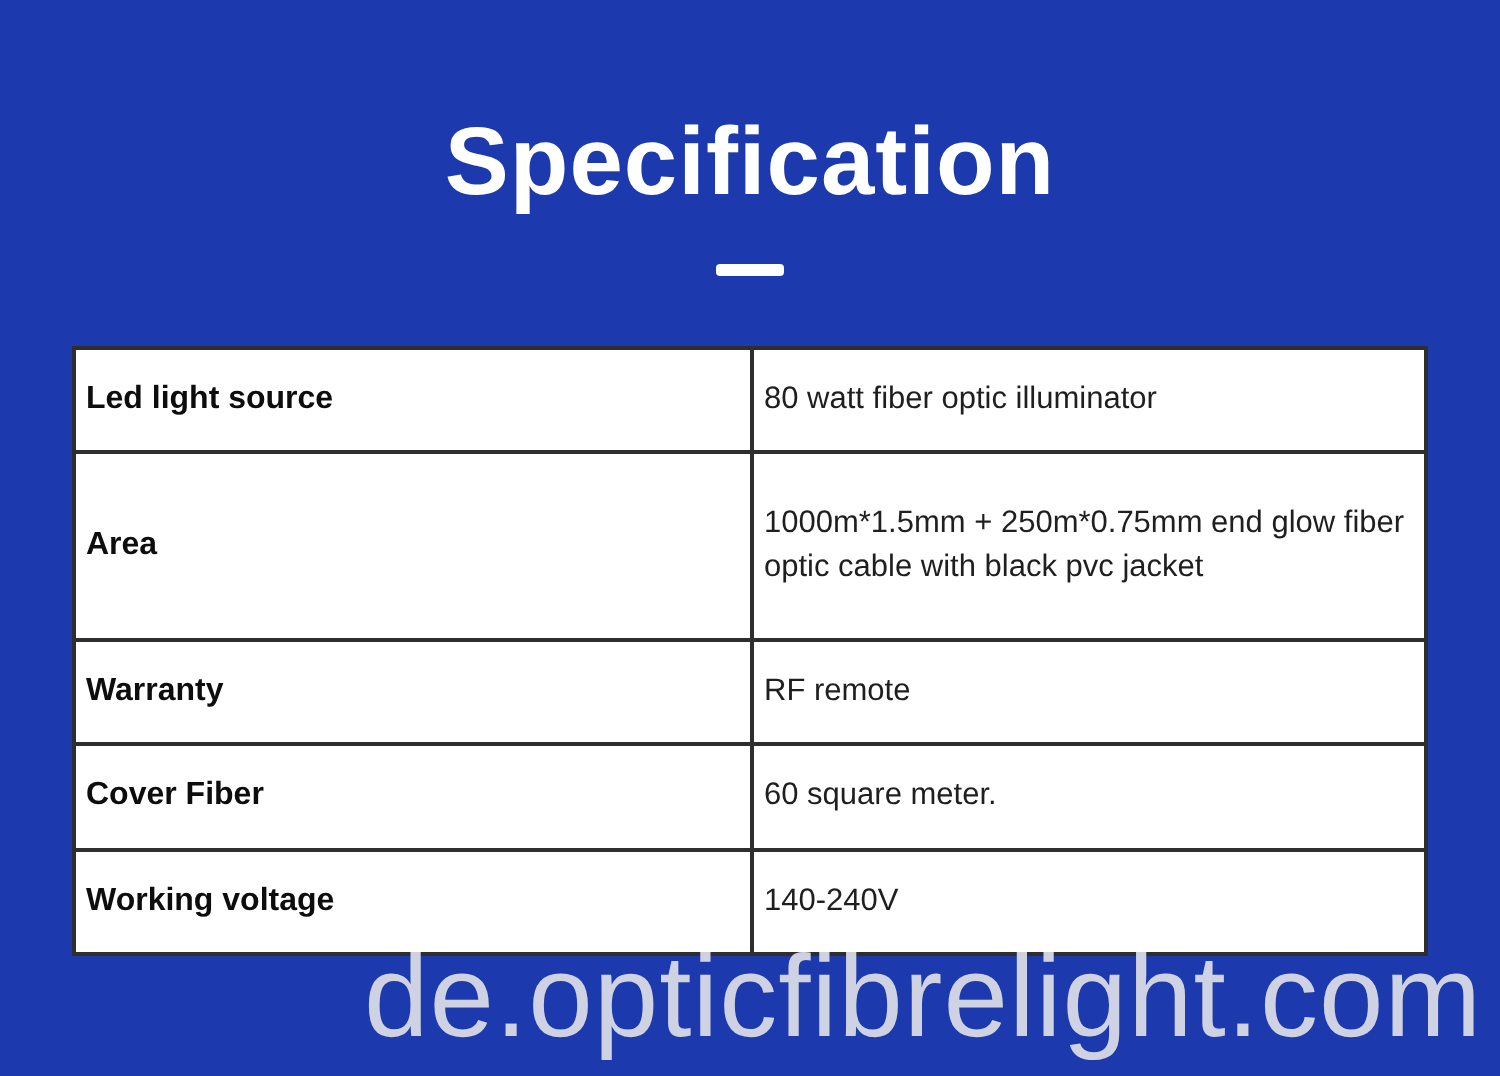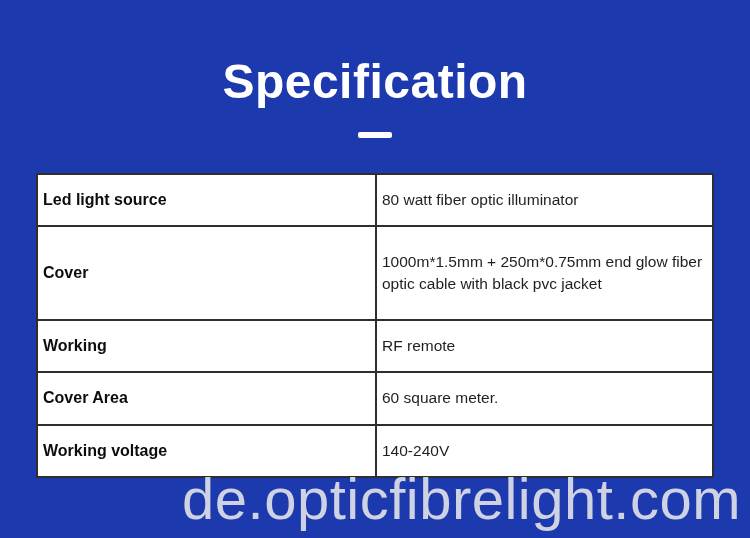--- a/index.html
+++ b/index.html
@@ -107,38 +107,38 @@
       <tr>
         <td class="label-cell">
           <span class="spec-label">Led light source</span>
         </td>
         <td class="value-cell">
           <span class="spec-value">80 watt fiber optic illuminator</span>
         </td>
       </tr>
       <tr>
         <td class="label-cell">
-          <span class="spec-label">Cover</span>
+          <span class="spec-label">Area</span>
         </td>
         <td class="value-cell">
           <span class="spec-value">1000m*1.5mm + 250m*0.75mm end glow fiber
 optic cable with black pvc jacket</span>
         </td>
       </tr>
       <tr>
         <td class="label-cell">
-          <span class="spec-label">Working</span>
+          <span class="spec-label">Warranty</span>
         </td>
         <td class="value-cell">
           <span class="spec-value">RF remote</span>
         </td>
       </tr>
       <tr>
         <td class="label-cell">
-          <span class="spec-label">Cover Area</span>
+          <span class="spec-label">Cover Fiber</span>
         </td>
         <td class="value-cell">
           <span class="spec-value">60 square meter.</span>
         </td>
       </tr>
       <tr>
         <td class="label-cell">
           <span class="spec-label">Working voltage</span>
         </td>
         <td class="value-cell">

